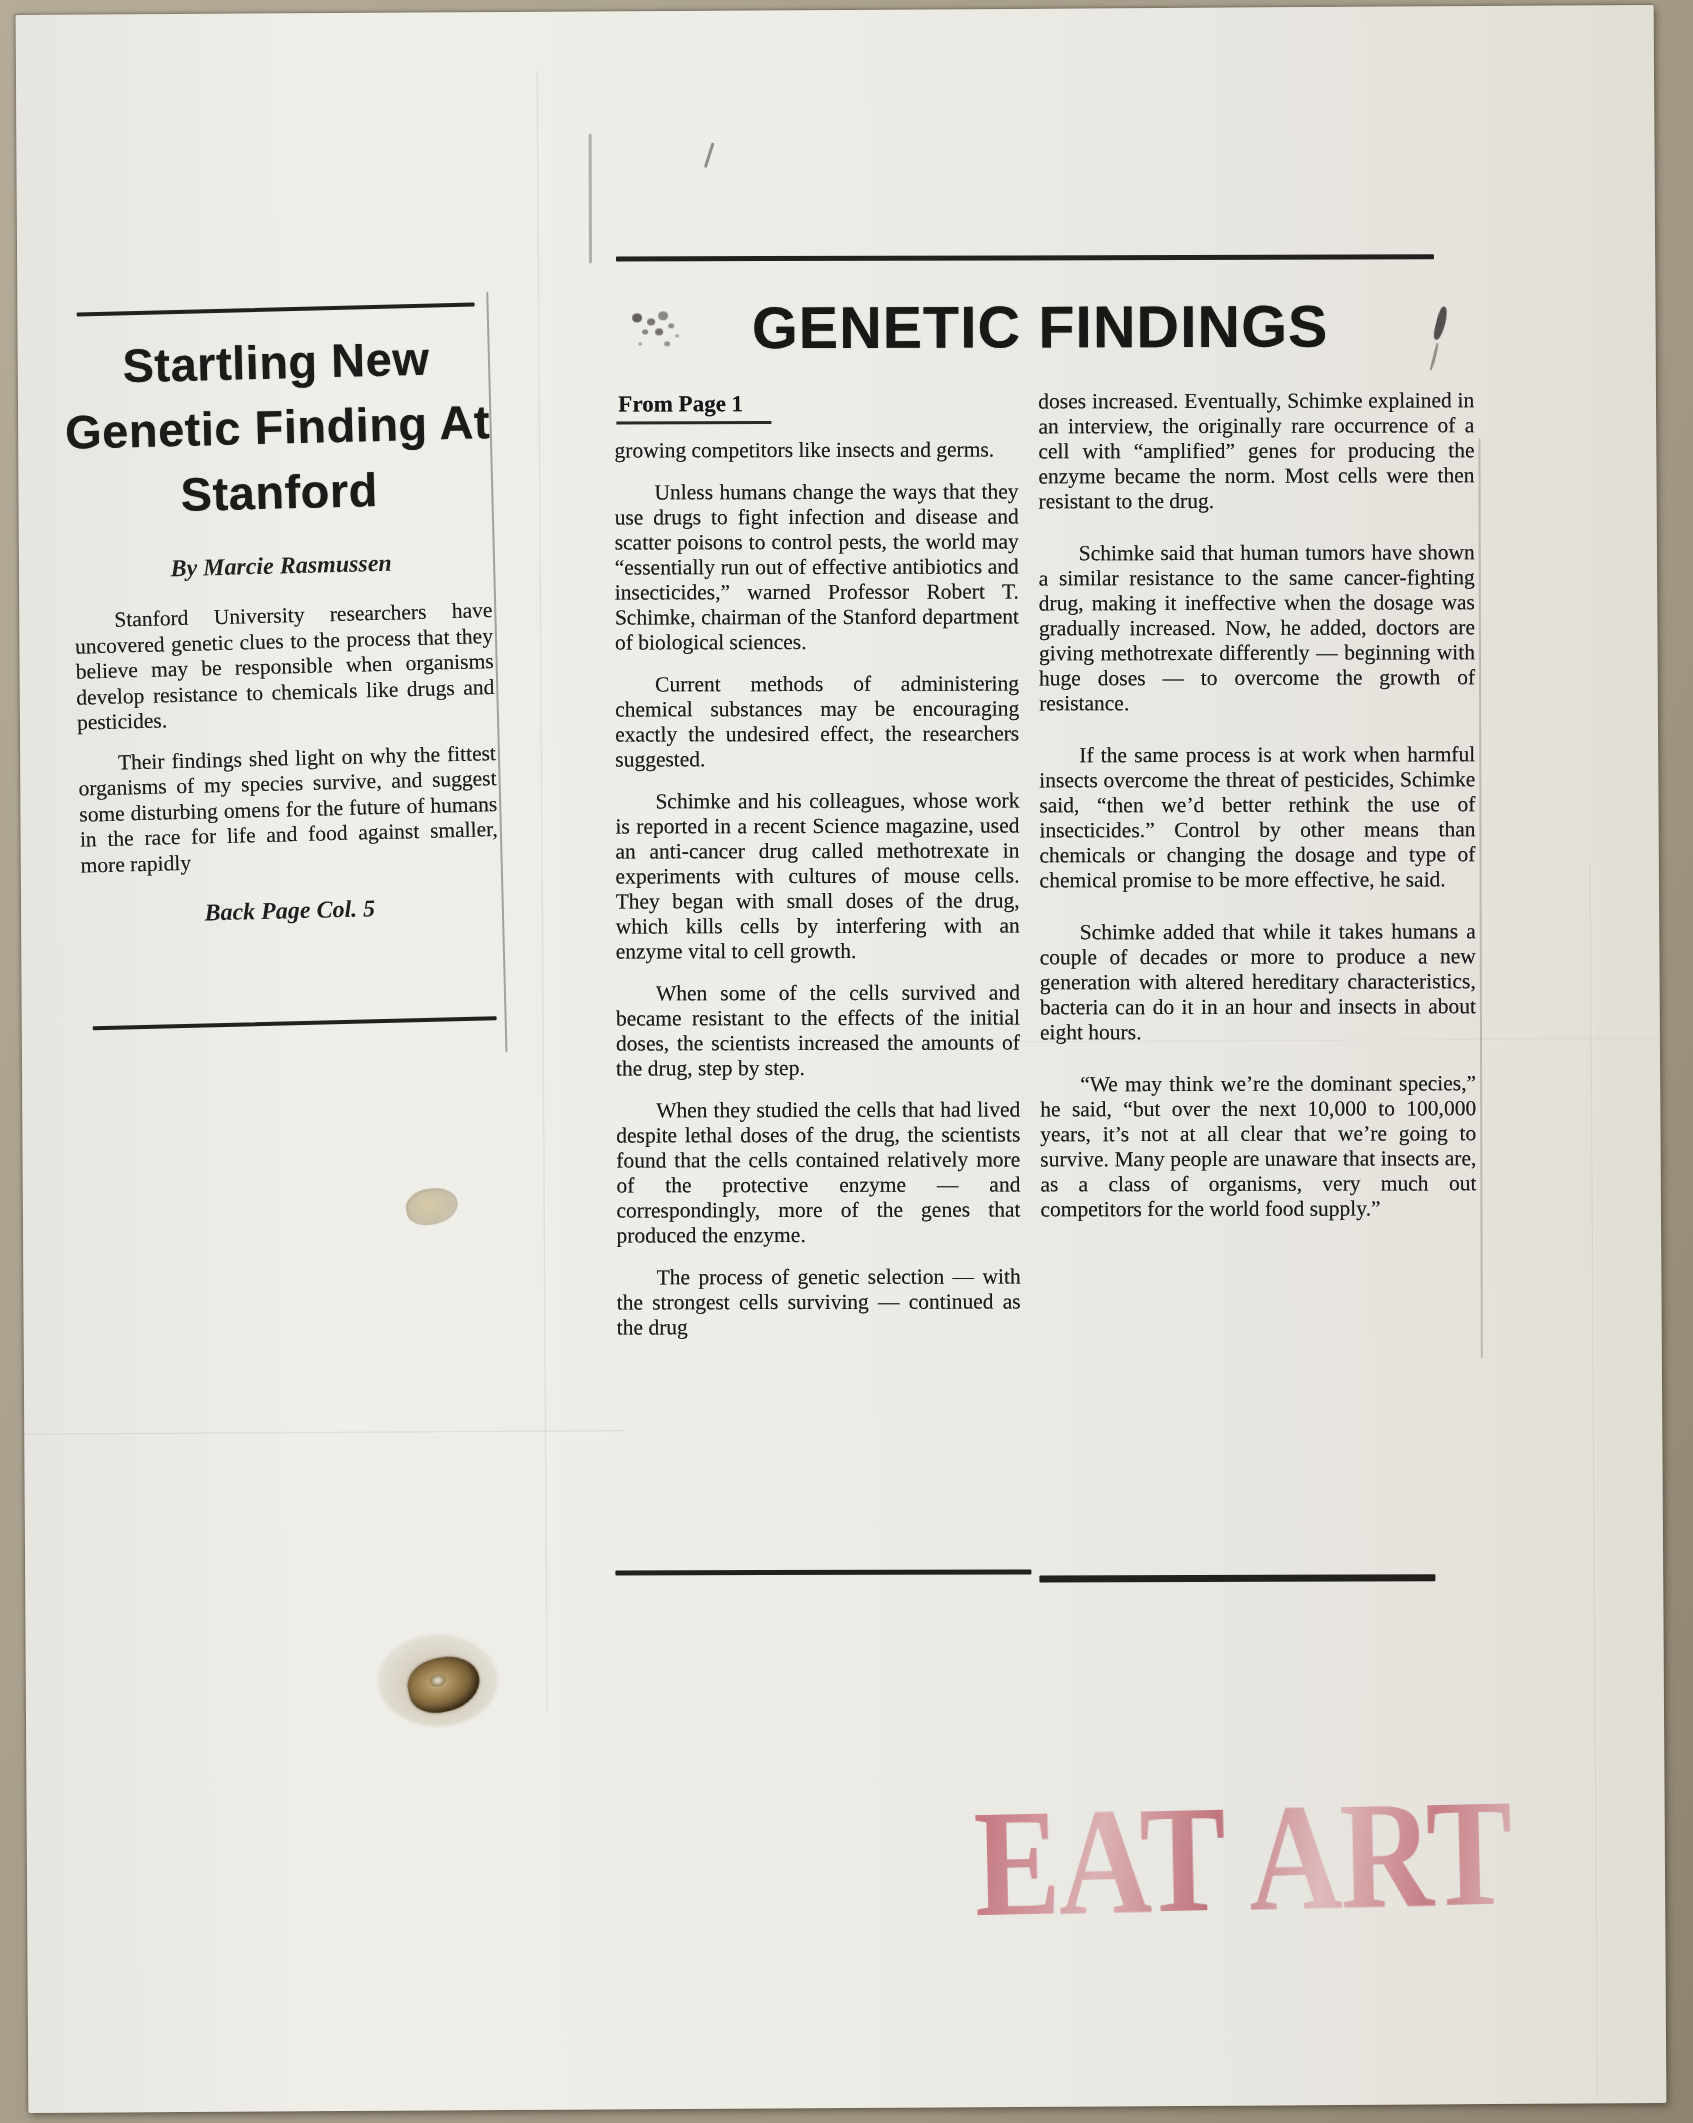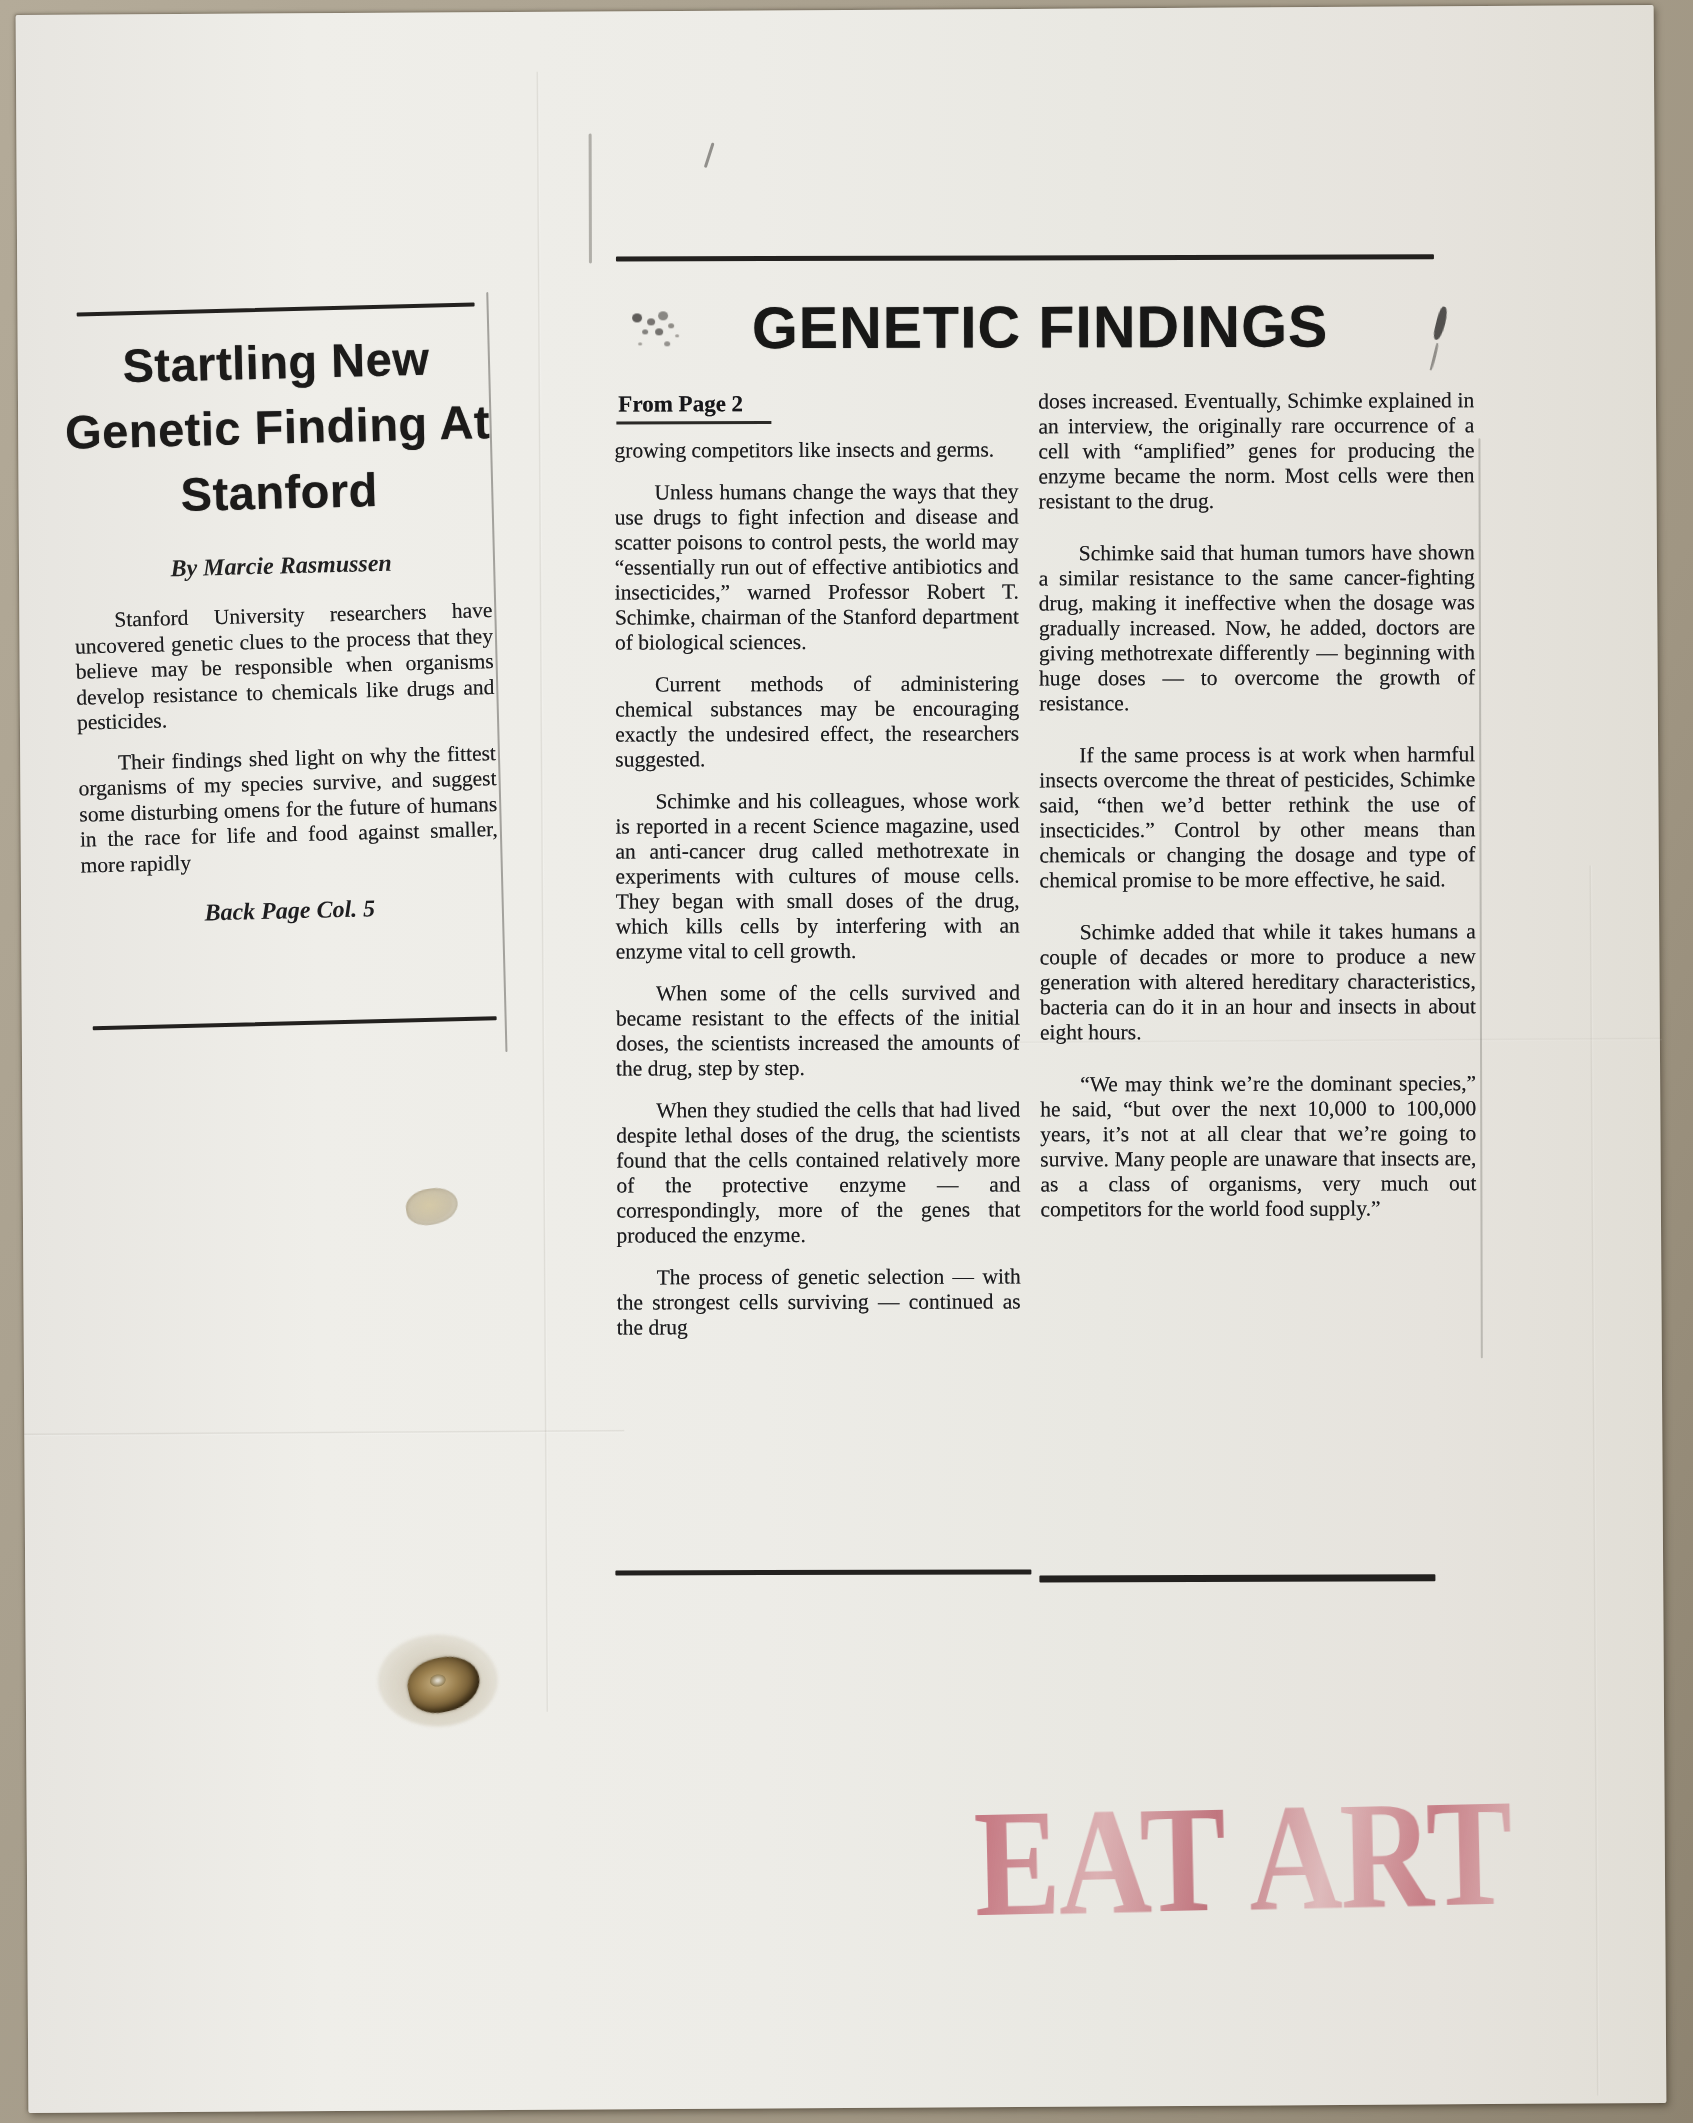--- a/index.html
+++ b/index.html
@@ -154,21 +154,21 @@
     </div>
 
     <div class="article">
       <div class="rule" style="left:596px;top:246px;width:818px;height:5px;"></div>
       <div class="ink-smudge"></div>
       <div class="ink-mark"></div>
       <div class="pen-tick"></div>
       <div class="edge-tick"></div>
 
       <h2 class="article-title">GENETIC FINDINGS</h2>
-      <div class="kicker">From Page 2</div>
+      <div class="kicker">From Page 1</div>
 
       <div class="col col-1">
         <p class="noindent">growing competitors like insects and germs.</p>
         <p>Unless humans change the ways that they use drugs to fight infection and disease and scatter poisons to control pests, the world may “essentially run out of effective antibiotics and insecticides,” warned Professor Robert T. Schimke, chairman of the Stanford department of biological sciences.</p>
         <p>Current methods of administering chemical substances may be encouraging exactly the undesired effect, the researchers suggested.</p>
         <p>Schimke and his colleagues, whose work is reported in a recent Science magazine, used an anti-cancer drug called methotrexate in experiments with cultures of mouse cells. They began with small doses of the drug, which kills cells by interfering with an enzyme vital to cell growth.</p>
         <p>When some of the cells survived and became resistant to the effects of the initial doses, the scientists increased the amounts of the drug, step by step.</p>
         <p>When they studied the cells that had lived despite lethal doses of the drug, the scientists found that the cells contained relatively more of the protective enzyme — and correspondingly, more of the genes that produced the enzyme.</p>
         <p>The process of genetic selection — with the strongest cells surviving — continued as the drug</p>
       </div>

